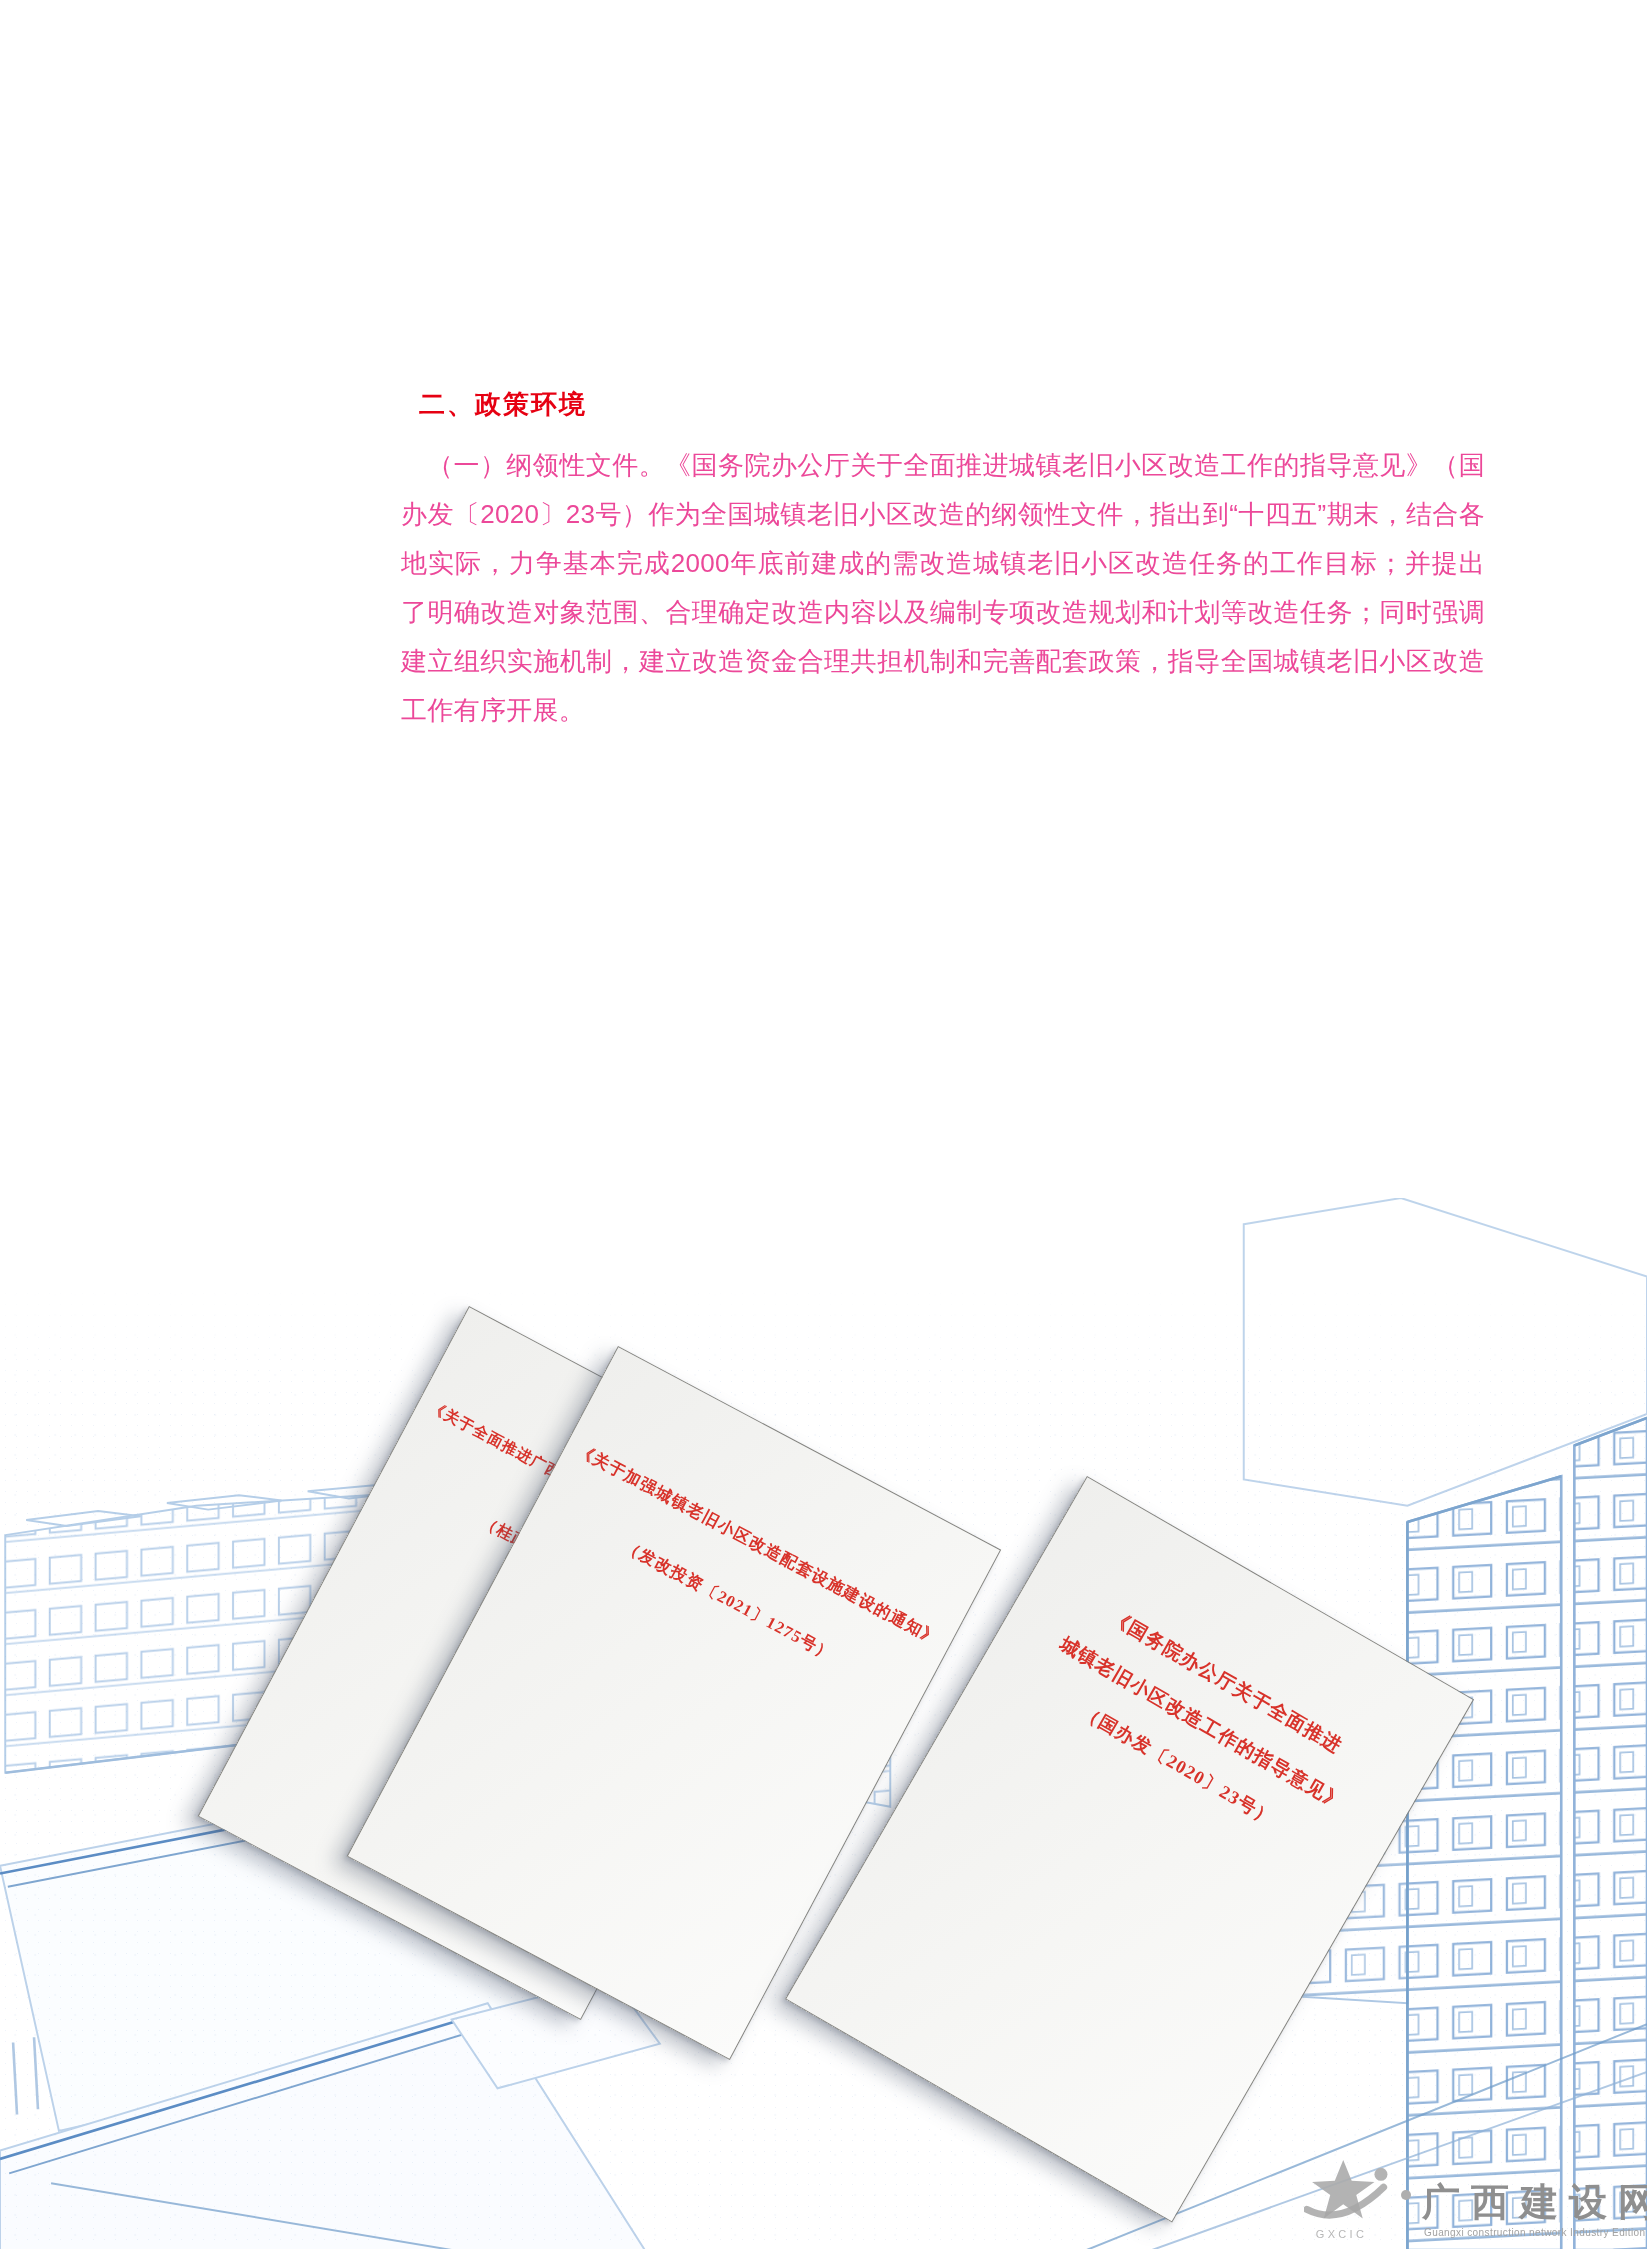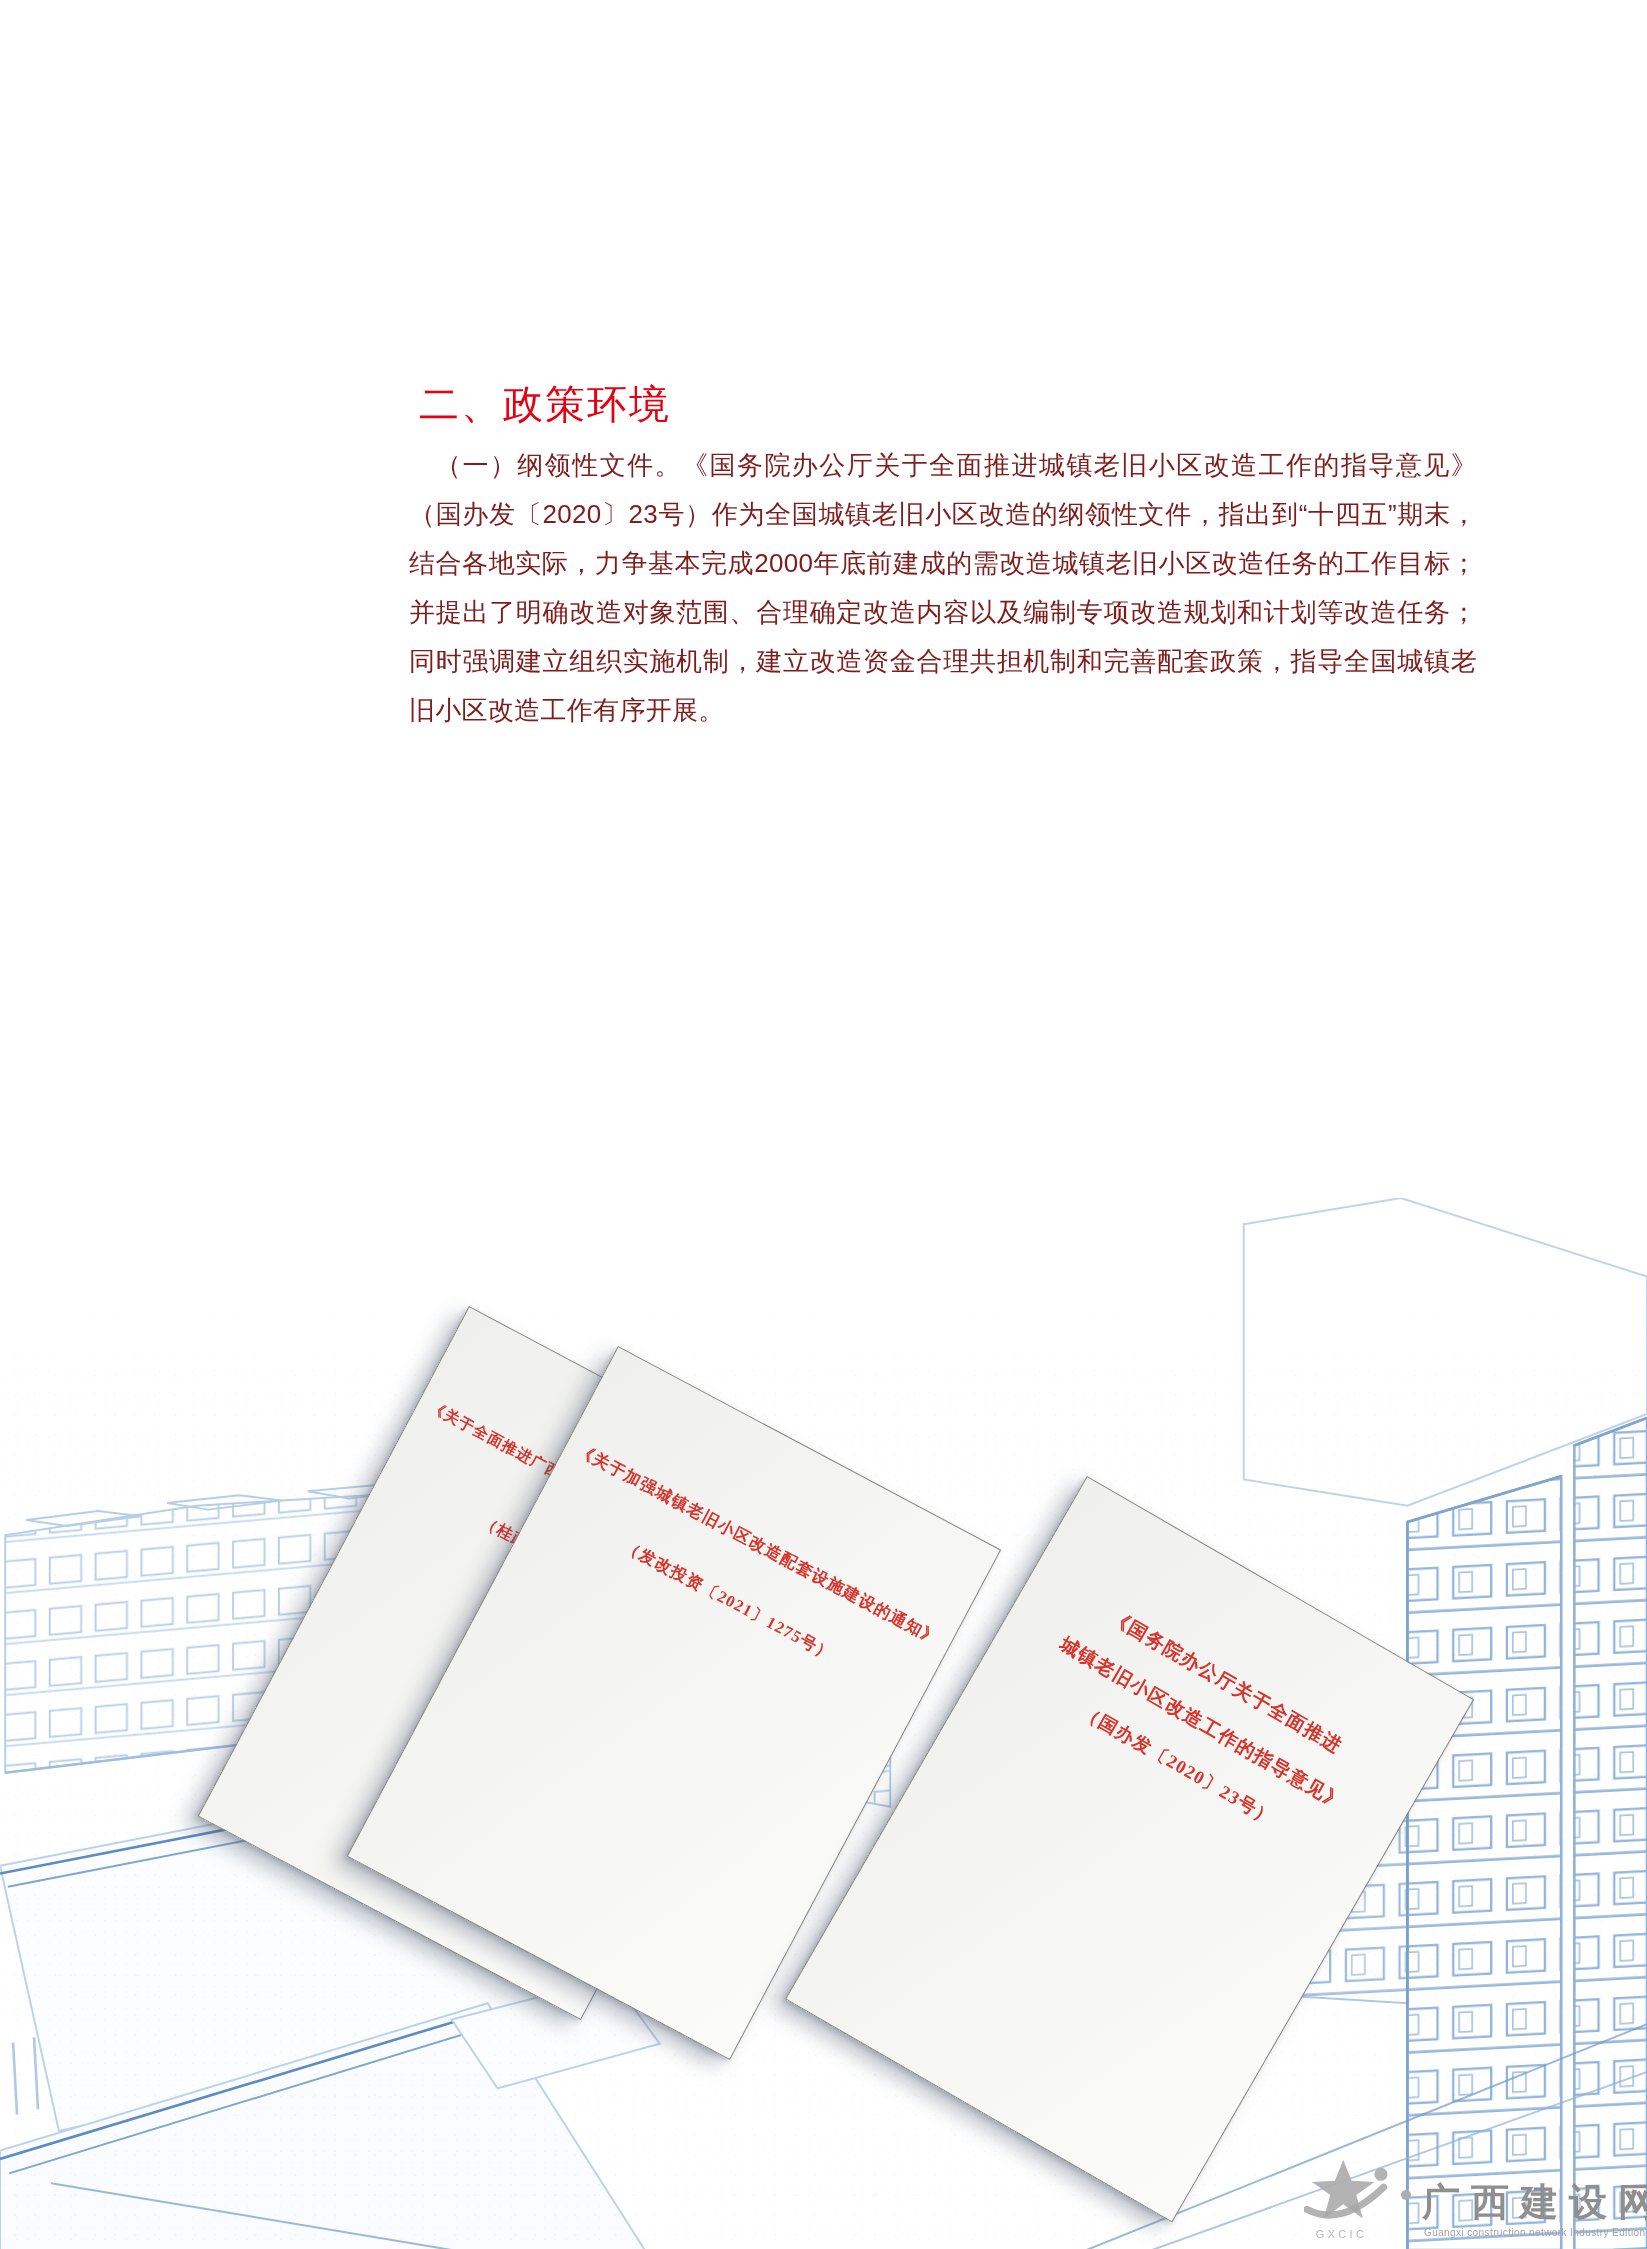--- a/index.html
+++ b/index.html
@@ -1,23 +1,23 @@
 <!DOCTYPE html>
 <html style="font-size:10.5px"><head>
 <meta charset="utf-8">
 <style>
   html,body{margin:0;padding:0;background:#ffffff;}
   .page{position:relative;width:1647px;height:2250px;background:#ffffff;overflow:hidden;
         font-family:"Liberation Sans",sans-serif;}
 
   
   .article{position:absolute;left:393px;top:385px;width:1100px;}
-  .article h2{margin:0 0 17px 26px;font-size:40px;line-height:39px;font-weight:normal;color:#e60012;
+  .article h2{margin:0 0 17px 26px;font-size:26px;line-height:39px;font-weight:bold;color:#e60012;
               letter-spacing:2px;}
-  .article p{margin:16px;font-size:26px;line-height:49px;color:#7f1d1d;text-align:justify;
+  .article p{margin:8px;font-size:26px;line-height:49px;color:#ec4899;text-align:justify;
              text-indent:1em;letter-spacing:0.3px;}
 
   
   .scene{position:absolute;left:0;top:1198px;width:1647px;height:1052px;}
   .sketch{position:absolute;left:0;top:0;}
   .speckle{position:absolute;left:0;top:79px;right:0;bottom:0;pointer-events:none;opacity:.5;
     background-image:radial-gradient(rgba(110,150,205,.22) 0.9px,transparent 0.9px),
                      radial-gradient(rgba(130,165,215,.15) 1px,transparent 1.2px);
     background-size:11px 11px,20px 20px;background-position:0 0,5.2px 7.9px;
     -webkit-mask-image:linear-gradient(180deg,transparent,#000 118px);

